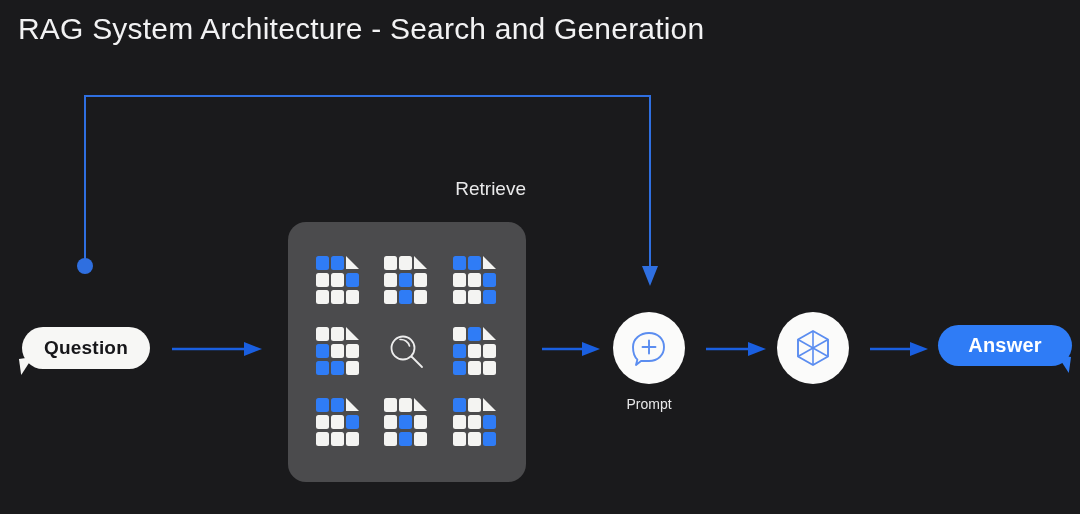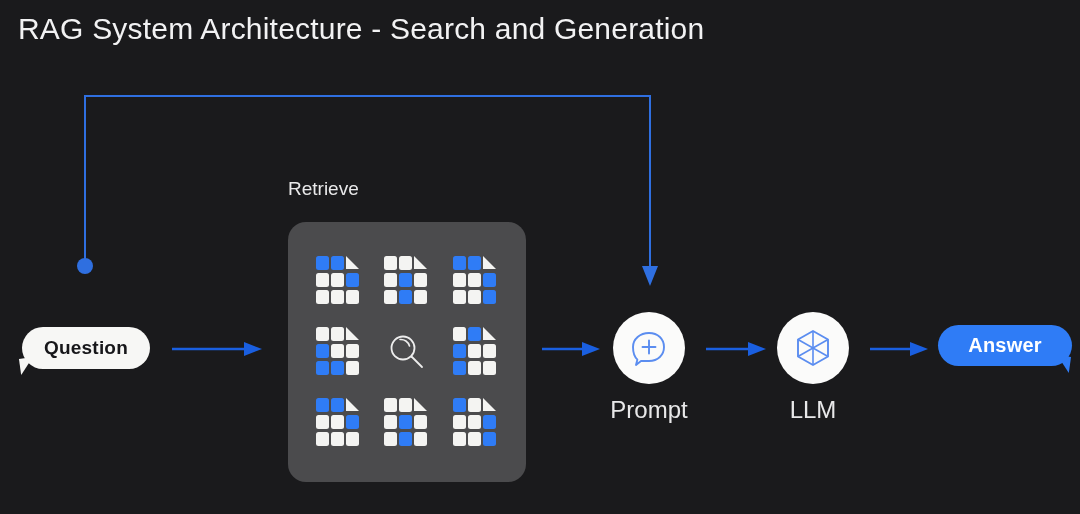--- a/index.html
+++ b/index.html
@@ -103,21 +103,21 @@
     border-bottom: 16px solid transparent;
     transform: rotate(8deg);
   }
 
   
   .retrieve-label {
     position: absolute;
     left: 288px;
     top: 178px;
     width: 238px;
-    text-align: left;
+    text-align: right;
     font-size: 19px;
     color: #e9e9ea;
   }
   .retrieve-panel {
     position: absolute;
     left: 288px;
     top: 222px;
     width: 238px;
     height: 260px;
     background: #4b4b4d;
@@ -168,21 +168,21 @@
     display: flex;
     align-items: center;
     justify-content: center;
   }
   .node-prompt { left: 613px; top: 312px; }
   .node-llm { left: 777px; top: 312px; }
   .node-caption {
     position: absolute;
     width: 160px;
     text-align: center;
-    font-size: 24px;
+    font-size: 14px;
     color: #e8e8e9;
   }
   .caption-prompt { left: 569px; top: 396px; }
   .caption-llm { left: 733px; top: 396px; }
 
   
   .flow-arrows {
     position: absolute;
     left: 0;
     top: 0;
@@ -372,20 +372,19 @@
     <svg width="44" height="44" viewBox="0 0 44 44" xmlns="http://www.w3.org/2000/svg">
       <polygon points="22,5 37,13.5 37,30.5 22,39 7,30.5 7,13.5" fill="none" stroke="#5b8df0" stroke-width="1.9" stroke-linejoin="round"></polygon>
       <line x1="22" y1="5" x2="22" y2="22" stroke="#5b8df0" stroke-width="1.6"></line>
       <line x1="22" y1="22" x2="37" y2="13.5" stroke="#5b8df0" stroke-width="1.6"></line>
       <line x1="22" y1="22" x2="37" y2="30.5" stroke="#5b8df0" stroke-width="1.6"></line>
       <line x1="22" y1="22" x2="22" y2="39" stroke="#5b8df0" stroke-width="1.6"></line>
       <line x1="22" y1="22" x2="7" y2="30.5" stroke="#5b8df0" stroke-width="1.6"></line>
       <line x1="22" y1="22" x2="7" y2="13.5" stroke="#5b8df0" stroke-width="1.6"></line>
     </svg>
   </div>
-  <div class="node-caption caption-llm">LLM</div>
 
   <div class="answer-tail"></div>
   <div class="answer-bubble">
     <span class="label">Answer</span>
   </div>
 
 </div>
 
 </body></html>

